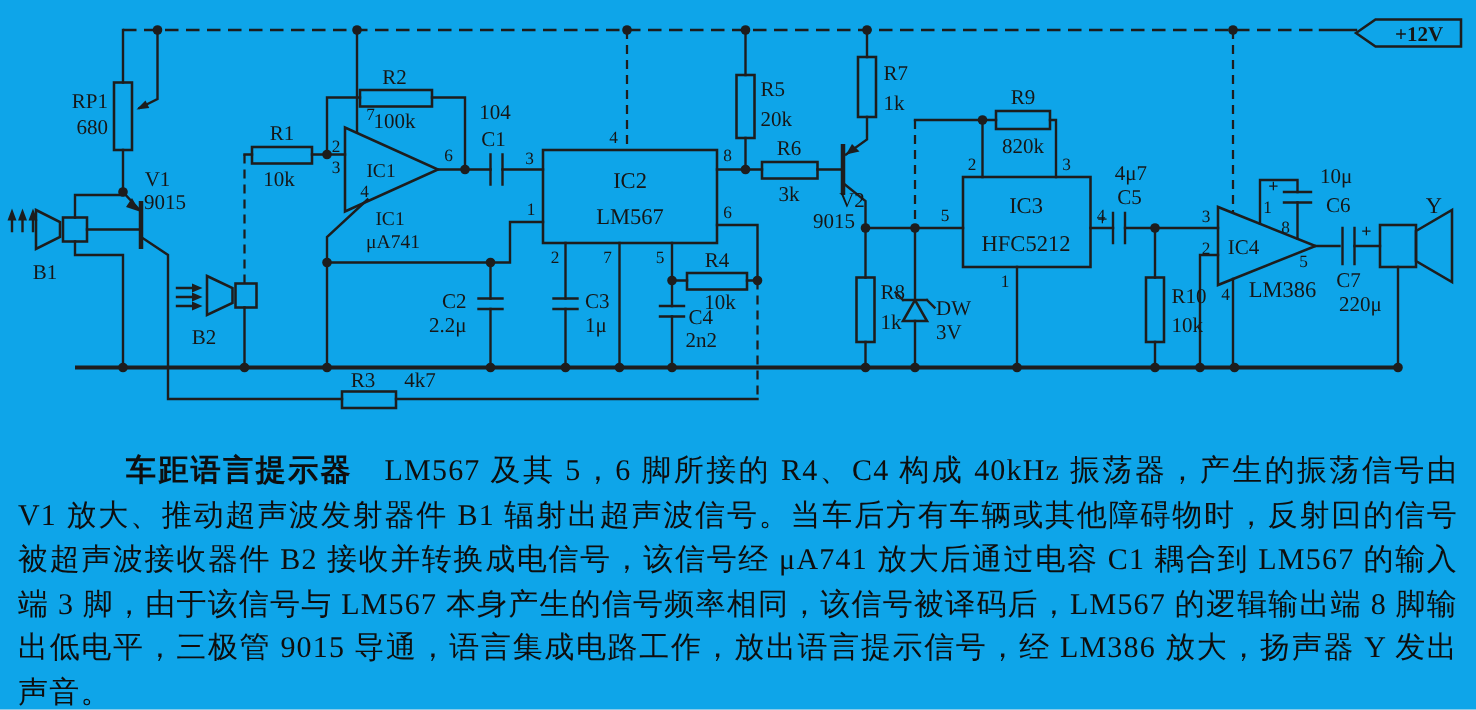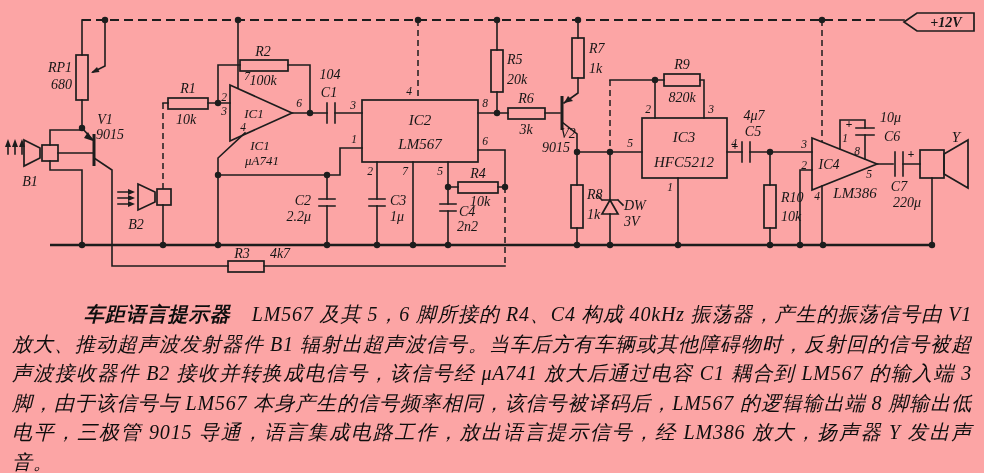--- a/index.html
+++ b/index.html
@@ -1,19 +1,18 @@
 <!DOCTYPE html>
 <html><head>
 <meta charset="utf-8">
 <style>
   html,body{margin:0;padding:0;background:#e8e8e8;}
   .page{
-    width:984px;height:473px;background:#fca5a5;position:relative;overflow:hidden;
+    width:984px;height:473px;background:#0ea5e9;position:relative;overflow:hidden;
     font-family:"Liberation Serif","DejaVu Serif",serif;
-    font-style:italic;
   }
   svg{display:block;}
   svg text{font-family:"Liberation Serif","DejaVu Serif",serif;fill:#161616;}
   .lbl{font-size:14px;}
   .pin{font-size:11.5px;}
   .icname{font-size:15px;}
   .small{font-size:13px;}
   .plus{font-size:12px;font-weight:bold;}
   .flagtxt{font-size:14px;font-weight:bold;}
   .wire{stroke:#1d1d1d;stroke-width:1.6;fill:none;stroke-linecap:square;}

